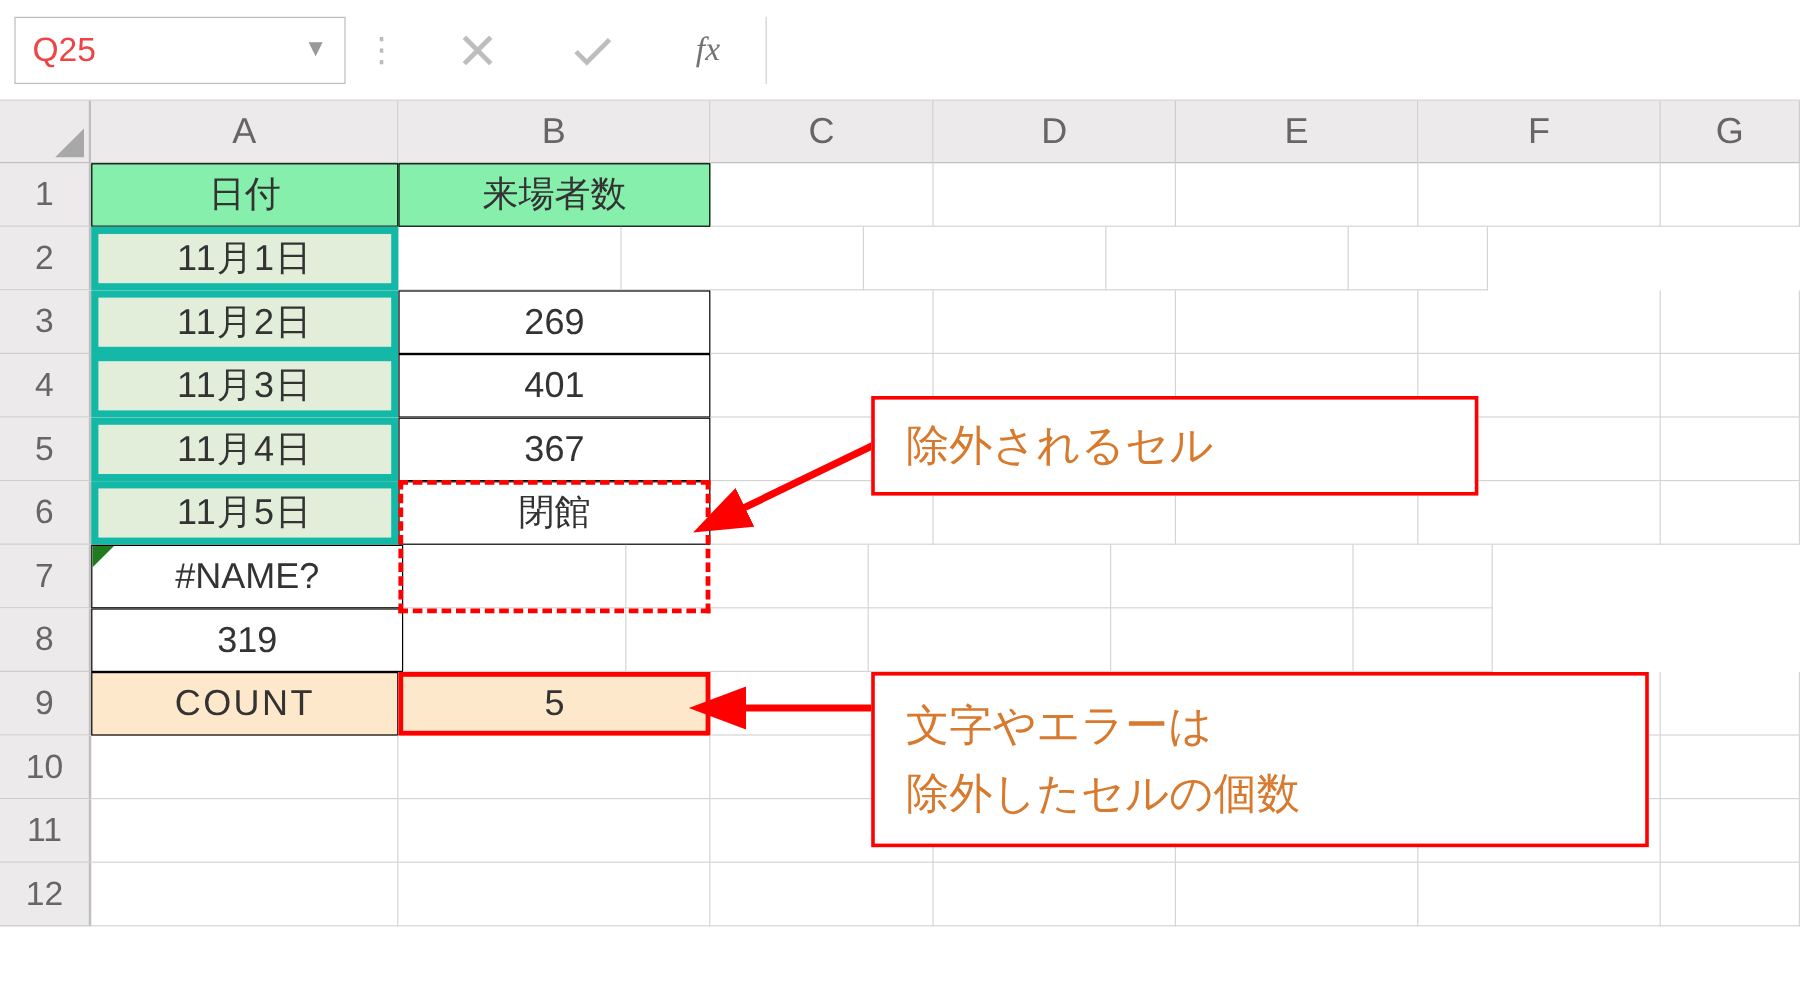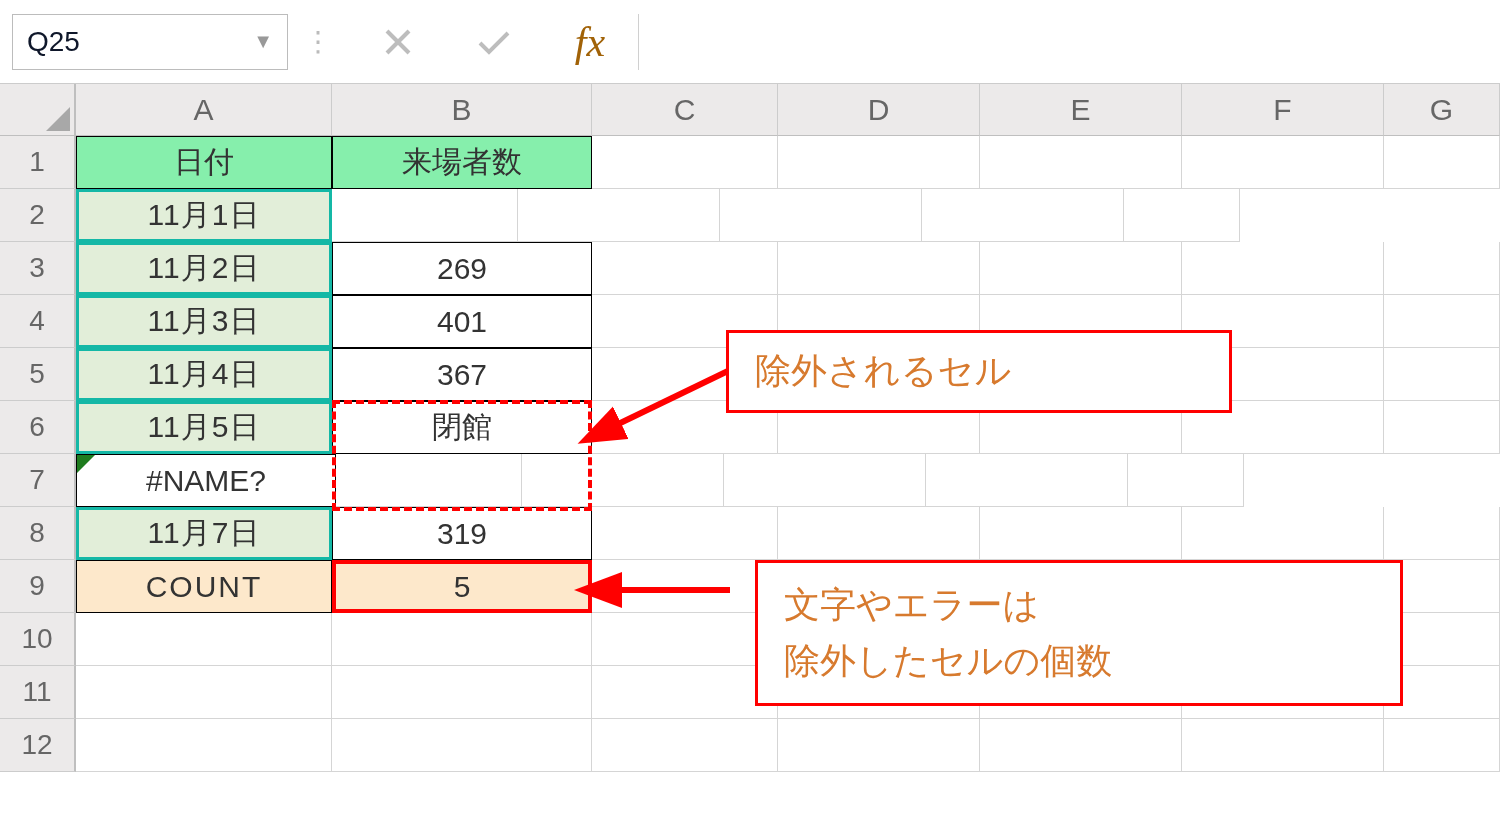--- a/index.html
+++ b/index.html
@@ -26,21 +26,21 @@
     height: 56px;
     border: 1px solid #bcbcbc;
     display: flex;
     align-items: center;
     padding: 0 14px;
     background: #fff;
   }
   .name-box-text {
     flex: 1;
     font-size: 28px;
-    color: #0f172a;
+    color: #ef4444;
     font-family: Arial, sans-serif;
   }
   .name-box-caret {
     color: #999;
     font-size: 20px;
   }
   .fb-sep {
     width: 62px;
     display: flex;
     justify-content: center;
@@ -54,22 +54,22 @@
     justify-content: center;
     align-items: center;
     color: #bdbdbd;
     font-size: 36px;
   }
   .fb-fx {
     width: 96px;
     display: flex;
     justify-content: center;
     align-items: center;
-    color: #a16207;
-    font-size: 42px;
+    color: #737373;
+    font-size: 28px;
     font-style: italic;
     font-family: "Times New Roman", serif;
   }
   .fb-input {
     flex: 1;
     height: 56px;
     border-left: 1px solid #d0d0d0;
   }
 
   
@@ -148,21 +148,21 @@
   }
 
   
   .hdr-cell {
     background: #86efac;
     border: 1px solid #000;
     font-family: "MS PGothic", sans-serif;
   }
   .date-cell {
     background: #e2eed9;
-    border: 3px solid #14b8a6;
+    border: 6px solid #14b8a6;
     font-family: "MS PGothic", sans-serif;
     letter-spacing: 1px;
   }
   .val-cell {
     background: #fff;
     border: 1px solid #000;
     font-family: "MS PGothic", sans-serif;
   }
   .count-label {
     background: #fde8cb;
@@ -203,21 +203,21 @@
     position: absolute;
     border: 3px solid #ff0000;
     background: #fff;
     padding: 14px 26px;
     font-size: 36px;
     color: #d77a2e;
     font-family: "Meiryo", "MS PGothic", sans-serif;
     z-index: 10;
   }
   .callout1 { top: 237px; left: 726px; width: 506px; font-family: Liberation Serif, serif; }
-  .callout2 { top: 478px; left: 726px; width: 648px; line-height: 1.55; margin-left: 29px; }
+  .callout2 { top: 478px; left: 726px; width: 648px; line-height: 1.55; }
 
   
   svg.arrow { position: absolute; z-index: 9; overflow: visible; }
   .arrow1 { top: 270px; left: 590px; width: 150px; height: 80px; }
   .arrow2 { top: 510px; left: 590px; width: 150px; height: 60px; }
 </style>
 </head>
 <body>
 
 <div class="formula-bar">
@@ -323,21 +323,20 @@
     <div class="cell col-B val-cell err-tri">#NAME?</div>
     <div class="cell col-C"></div>
       <div class="cell col-D"></div>
       <div class="cell col-E"></div>
       <div class="cell col-F"></div>
       <div class="cell col-G"></div>
   </div>
 
   <div class="row">
       <div class="row-h">8</div>
-    <div class="cell col-A date-cell">11月7日</div>
     <div class="cell col-B val-cell">319</div>
     <div class="cell col-C"></div>
       <div class="cell col-D"></div>
       <div class="cell col-E"></div>
       <div class="cell col-F"></div>
       <div class="cell col-G"></div>
   </div>
 
   <div class="row">
       <div class="row-h">9</div>

